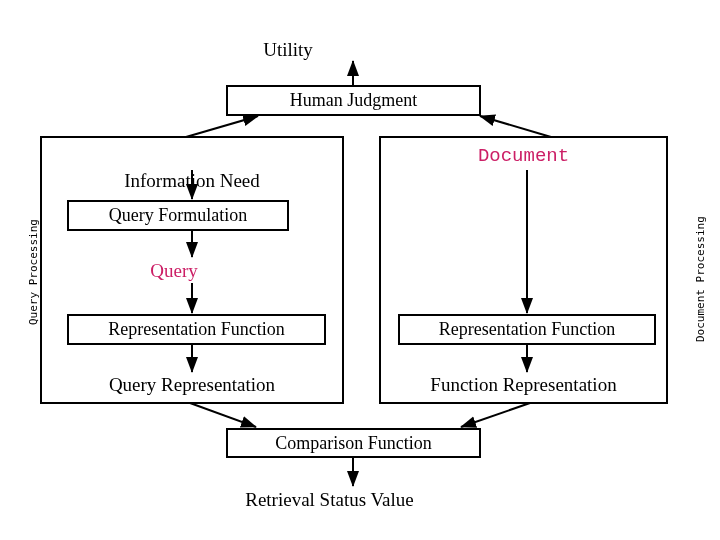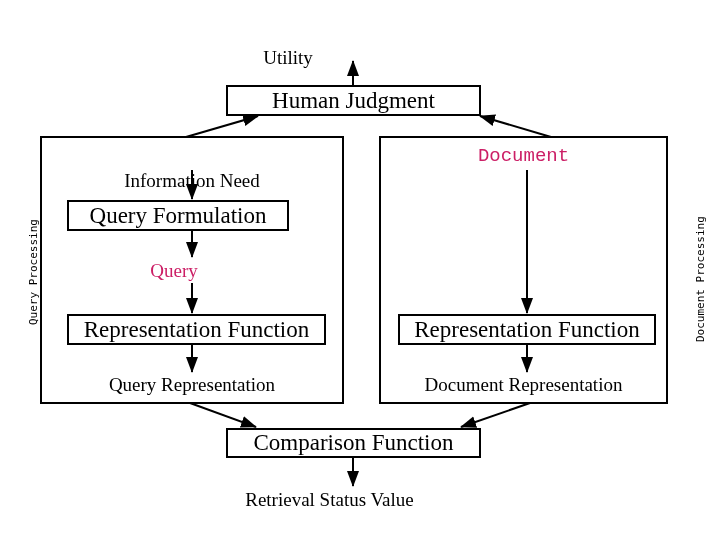--- a/index.html
+++ b/index.html
@@ -36,21 +36,21 @@
   }
   .boxed {
     position: absolute;
     box-sizing: border-box;
     border: 2px solid #000000;
     background: transparent;
     display: flex;
     align-items: center;
     justify-content: center;
     font-family: "Liberation Serif", "DejaVu Serif", serif;
-    font-size: 23px;
+    font-size: 18px;
     color: #000000;
     white-space: nowrap;
   }
   .side-label {
     position: absolute;
     font-family: "DejaVu Sans Mono", "Liberation Mono", monospace;
     font-size: 11px;
     color: #000000;
     white-space: nowrap;
     transform-origin: 0 0;
@@ -96,21 +96,21 @@
 
     <line x1="527" y1="345" x2="527" y2="372" stroke="#000000" stroke-width="2" marker-end="url(#arrowhead)"></line>
 
     <line x1="190" y1="403" x2="256" y2="427" stroke="#000000" stroke-width="2" marker-end="url(#arrowhead)"></line>
 
     <line x1="530" y1="403" x2="461" y2="427" stroke="#000000" stroke-width="2" marker-end="url(#arrowhead)"></line>
 
     <line x1="353" y1="458" x2="353" y2="486" stroke="#000000" stroke-width="2" marker-end="url(#arrowhead)"></line>
   </svg>
 
-  <div class="node-label" style="left:0; top:48px; width:576px;">Utility</div>
+  <div class="node-label" style="left:0; top:40px; width:576px;">Utility</div>
 
   <div class="boxed" style="left:226px; top:85px; width:255px; height:31px;">Human Judgment</div>
 
   <div class="side-label left" style="left:27px; top:325px;">Query Processing</div>
 
   <div class="side-label right" style="left:694px; top:342px;">Document Processing</div>
 
   <div class="node-label" style="left:42px; top:147px; width:300px;margin-top:24px;">Information Need</div>
 
   <div class="boxed" style="left:67px; top:200px; width:222px; height:31px;">Query Formulation</div>
@@ -118,19 +118,19 @@
   <div class="node-label accent" style="left:42px; top:261px; width:264px;">Query</div>
 
   <div class="boxed" style="left:67px; top:314px; width:259px; height:31px;">Representation Function</div>
 
   <div class="node-label" style="left:42px; top:375px; width:300px;">Query Representation</div>
 
   <div class="node-label accent" style="left:381px; top:147px; width:285px;font-family:Liberation Mono, monospace;">Document</div>
 
   <div class="boxed" style="left:398px; top:314px; width:258px; height:31px;">Representation Function</div>
 
-  <div class="node-label" style="left:381px; top:375px; width:285px;">Document Representation</div>
+  <div class="node-label" style="left:381px; top:375px; width:285px;">Function Representation</div>
 
   <div class="boxed" style="left:226px; top:428px; width:255px; height:30px;">Comparison Function</div>
 
   <div class="node-label" style="left:0; top:490px; width:659px;">Retrieval Status Value</div>
 
 </div>
 
 </body></html>

